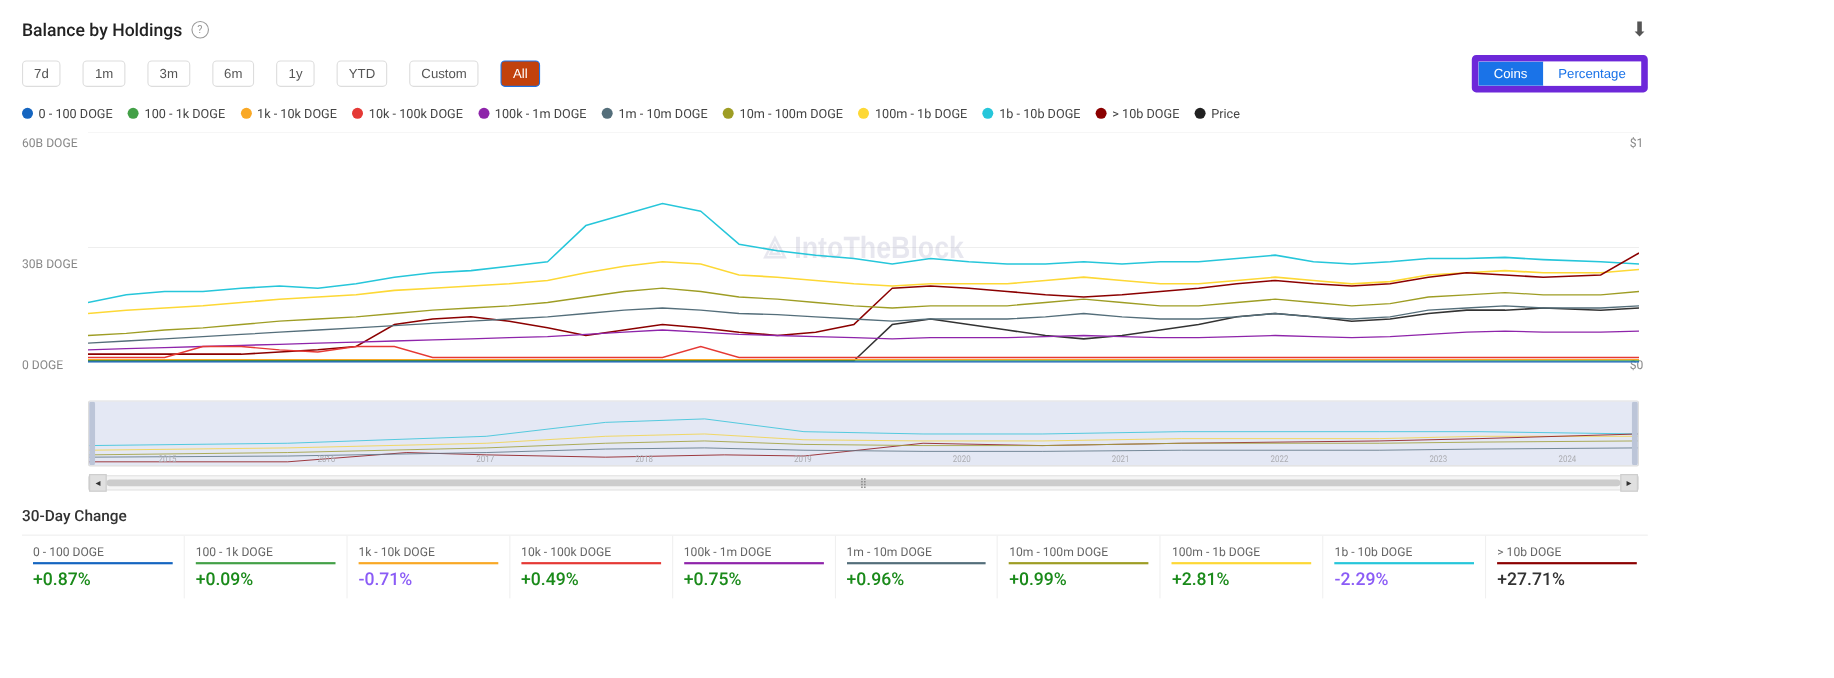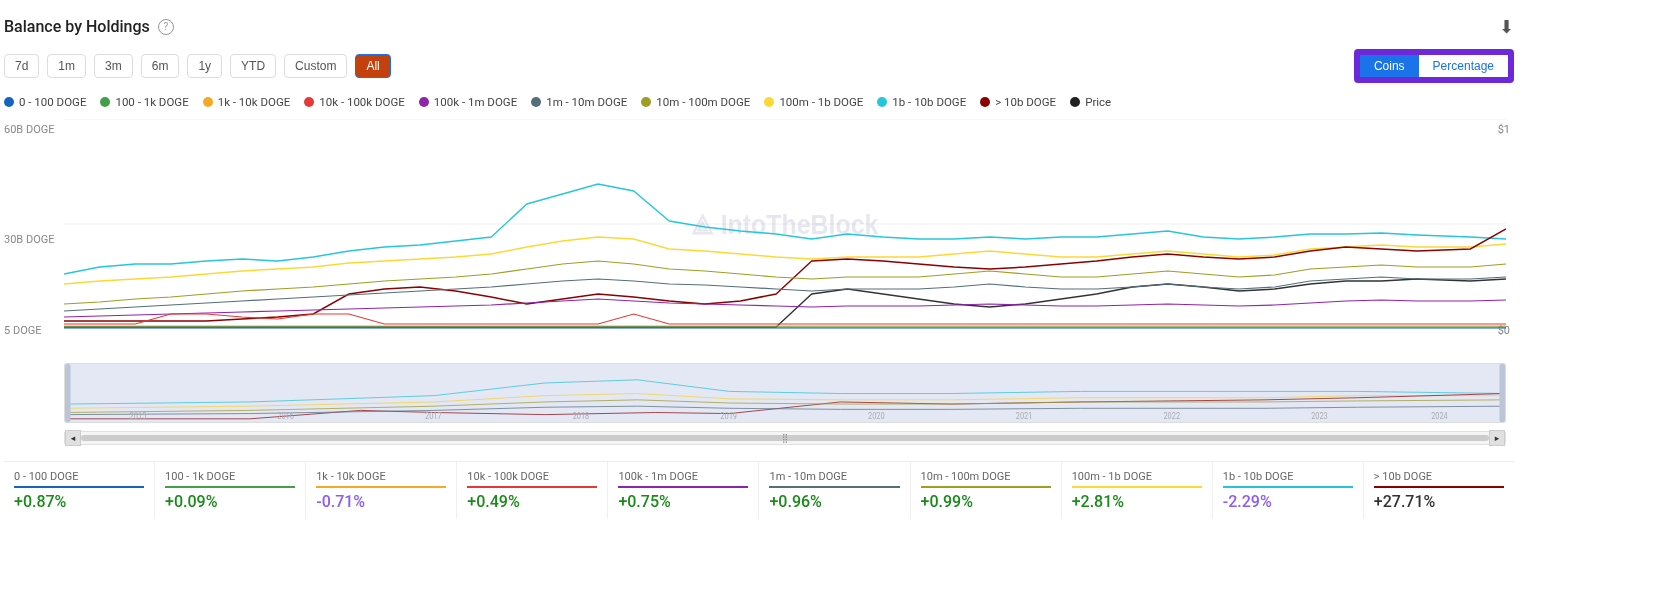--- a/index.html
+++ b/index.html
@@ -1,23 +1,23 @@
 <!DOCTYPE html>
 <html><head>
   <meta charset="utf-8">
   <style>
     * { box-sizing: border-box; margin: 0; padding: 0; }
     body { font-family: -apple-system, BlinkMacSystemFont, 'Segoe UI', Roboto, sans-serif; background: #fff; color: #333; font-size: 13px; }
-    .container { padding: 16px 4px; width: 1518px; }
+    .container { padding: 16px 20px; width: 1518px; }
     .header { display: flex; align-items: center; justify-content: space-between; margin-bottom: 12px; }
     .title-row { display: flex; align-items: center; gap: 8px; }
     .title { font-size: 16px; font-weight: 500; color: #222; }
     .help-icon { width: 16px; height: 16px; border-radius: 50%; border: 1.5px solid #999; display: inline-flex; align-items: center; justify-content: center; font-size: 10px; color: #999; cursor: pointer; }
     .download-icon { color: #555; cursor: pointer; font-size: 18px; }
-    .controls { display: flex; align-items: center; gap: 8px; margin-bottom: 12px; }
+    .controls { display: flex; align-items: center; gap: 20px; margin-bottom: 12px; }
     .btn-time { padding: 4px 10px; border: 1px solid #ddd; border-radius: 4px; background: #fff; cursor: pointer; font-size: 12px; color: #555; }
     .btn-time.active { background: #c2410c; color: #fff; border-color: #1a73e8; }
     .view-toggle { display: flex; margin-left: auto; border: 6px solid #6d28d9; border-radius: 4px; overflow: hidden; }
     .view-btn { padding: 4px 14px; font-size: 12px; cursor: pointer; background: #fff; color: #1a73e8; border: none; }
     .view-btn.active { background: #1a73e8; color: #fff; }
     .legend { display: flex; flex-wrap: wrap; gap: 14px; margin-bottom: 10px; align-items: center; }
     .legend-item { display: flex; align-items: center; gap: 5px; font-size: 11.5px; color: #444; }
     .legend-dot { width: 10px; height: 10px; border-radius: 50%; flex-shrink: 0; }
     .y-axis-label { position: absolute; left: 0; font-size: 11px; color: #888; }
     .y-label-top { top: 0; }
@@ -112,21 +112,21 @@
       <span class="legend-dot" style="background:#212121;"></span>
       <span>Price</span>
     </div>
   </div>
 
   <div style="position:relative; margin-bottom: 2px;">
     <div style="position:relative; height: 240px; text-decoration: underline;">
 
       <span class="y-axis-label y-label-top" style="top:4px;">60B DOGE</span>
       <span class="y-axis-label y-label-mid">30B DOGE</span>
-      <span class="y-axis-label y-label-bottom" style="bottom:22px;">5 DOGE</span>
+      <span class="y-axis-label y-label-bottom" style="bottom:22px;">0 DOGE</span>
 
       <span class="y-axis-right" style="top:4px;right:4px;font-size:11px;color:#888;position:absolute;">$1</span>
       <span class="y-axis-right" style="bottom:22px;right:4px;font-size:11px;color:#888;position:absolute;">$0</span>
 
       <svg viewBox="0 0 1620 210" style="position:absolute;left:60px;top:0;right:8px;height:210px;width:calc(100% - 68px);" preserveAspectRatio="none">
 
         <line x1="0" y1="105" x2="1620" y2="105" stroke="#eee" stroke-width="1"></line>
         <line x1="0" y1="0" x2="1620" y2="0" stroke="#eee" stroke-width="1"></line>
         <line x1="0" y1="210" x2="1620" y2="210" stroke="#eee" stroke-width="1"></line>
 
@@ -211,20 +211,21 @@
       <div style="flex:1;position:relative;height:8px;">
         <div style="position:absolute;left:0;right:0;height:6px;top:1px;background:#ccc;border-radius:3px;">
           <div style="position:absolute;left:50%;top:50%;transform:translate(-50%,-50%);color:#888;font-size:9px;">⣿</div>
         </div>
       </div>
       <div class="scroll-right-btn">▸</div>
     </div>
   </div>
 
   <div class="change-section">
+    <div class="change-title">30-Day Change</div>
     <div class="change-grid">
       <div class="change-col">
         <div class="change-label" style="border-color:#1565C0;">0 - 100 DOGE</div>
         <div class="change-value positive">+0.87%</div>
       </div>
       <div class="change-col">
         <div class="change-label" style="border-color:#43a047;">100 - 1k DOGE</div>
         <div class="change-value positive">+0.09%</div>
       </div>
       <div class="change-col">

